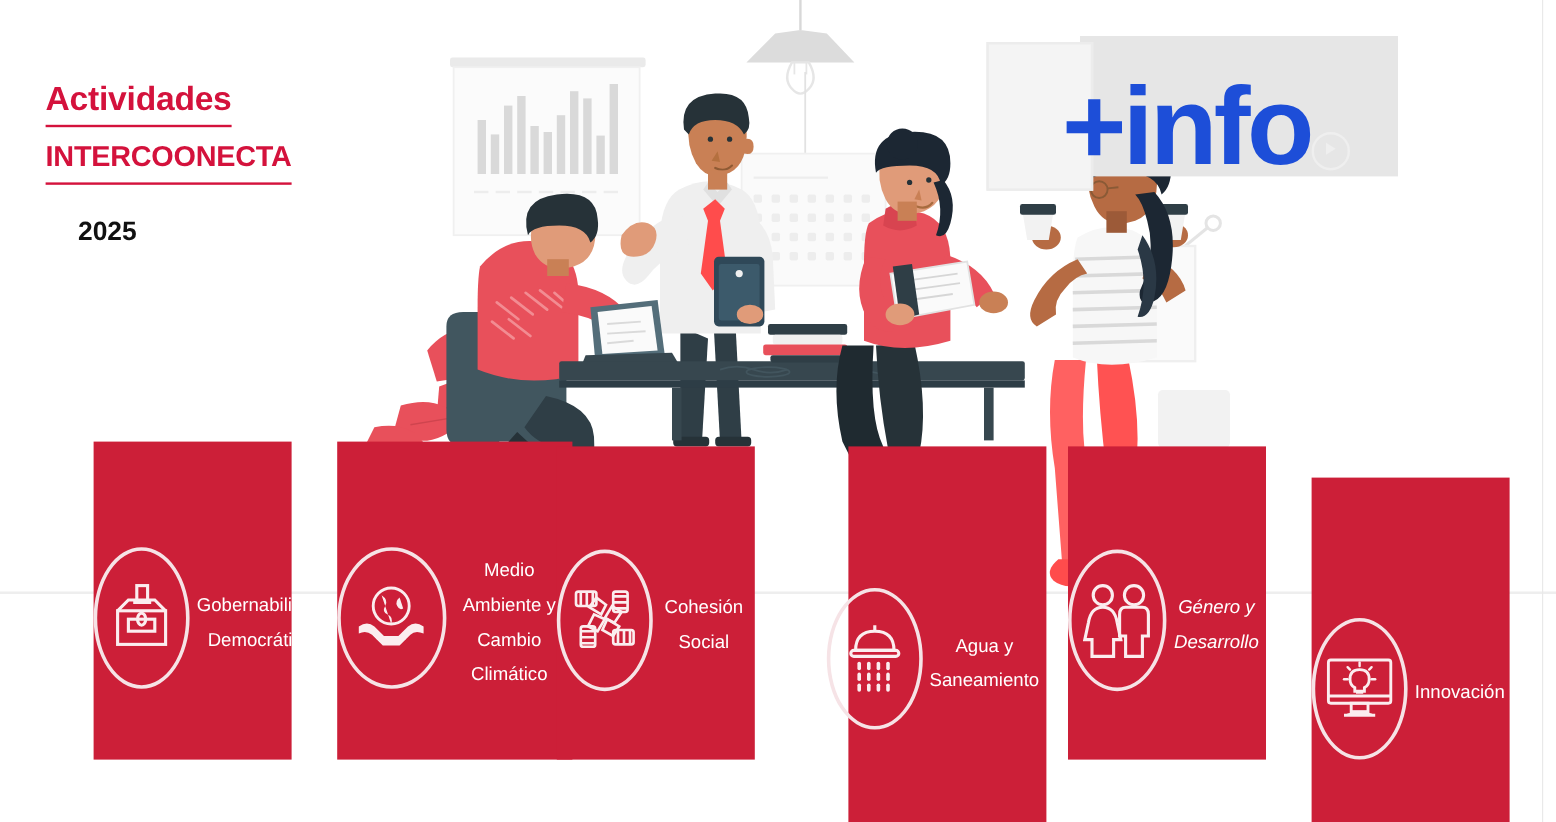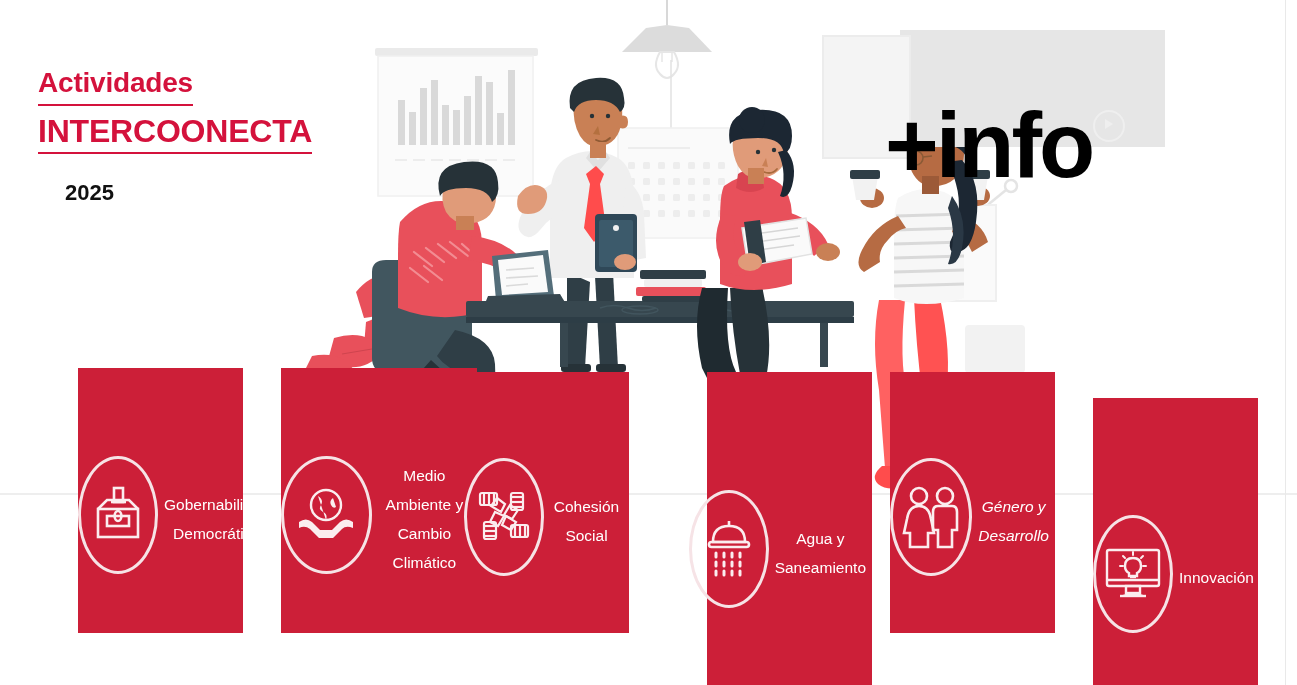--- a/index.html
+++ b/index.html
@@ -29,21 +29,21 @@
     color: #D4123C;
     font-weight: bold;
     font-size: 28px;
     line-height: 42px;
     letter-spacing: -0.2px;
     border-bottom: 2px solid #D4123C;
     display: inline-block;
     white-space: nowrap;
   }
   #title-line-1 { font-size: 28px; }
-  #title-line-2 { font-size: 32px; margin-top: 4px; }
+  #title-line-2 { font-size: 24px; margin-top: 4px; }
   #title-year {
     margin-top: 26px;
     color: #111111;
     font-weight: bold;
     font-size: 22px;
     display: block;
     margin-left: 27px;
   }
 
   
@@ -61,27 +61,26 @@
     top: 35px;
     width: 85px;
     height: 120px;
     background: #F4F4F4;
     border: 2px solid #ECECEC;
   }
   #watermark-text {
     position: absolute;
     left: 885px;
     top: 60px;
-    color: #000000;
+    color: #1d4ed8;
     font-size: 92px;
     font-weight: 600;
     letter-spacing: -3px;
     line-height: 92px;
     user-select: none;
-    margin-top: 39px;
   }
   #watermark-play {
     position: absolute;
     left: 1093px;
     top: 110px;
     width: 28px;
     height: 28px;
     border: 2px solid #EFEFEF;
     border-radius: 50%;
   }

